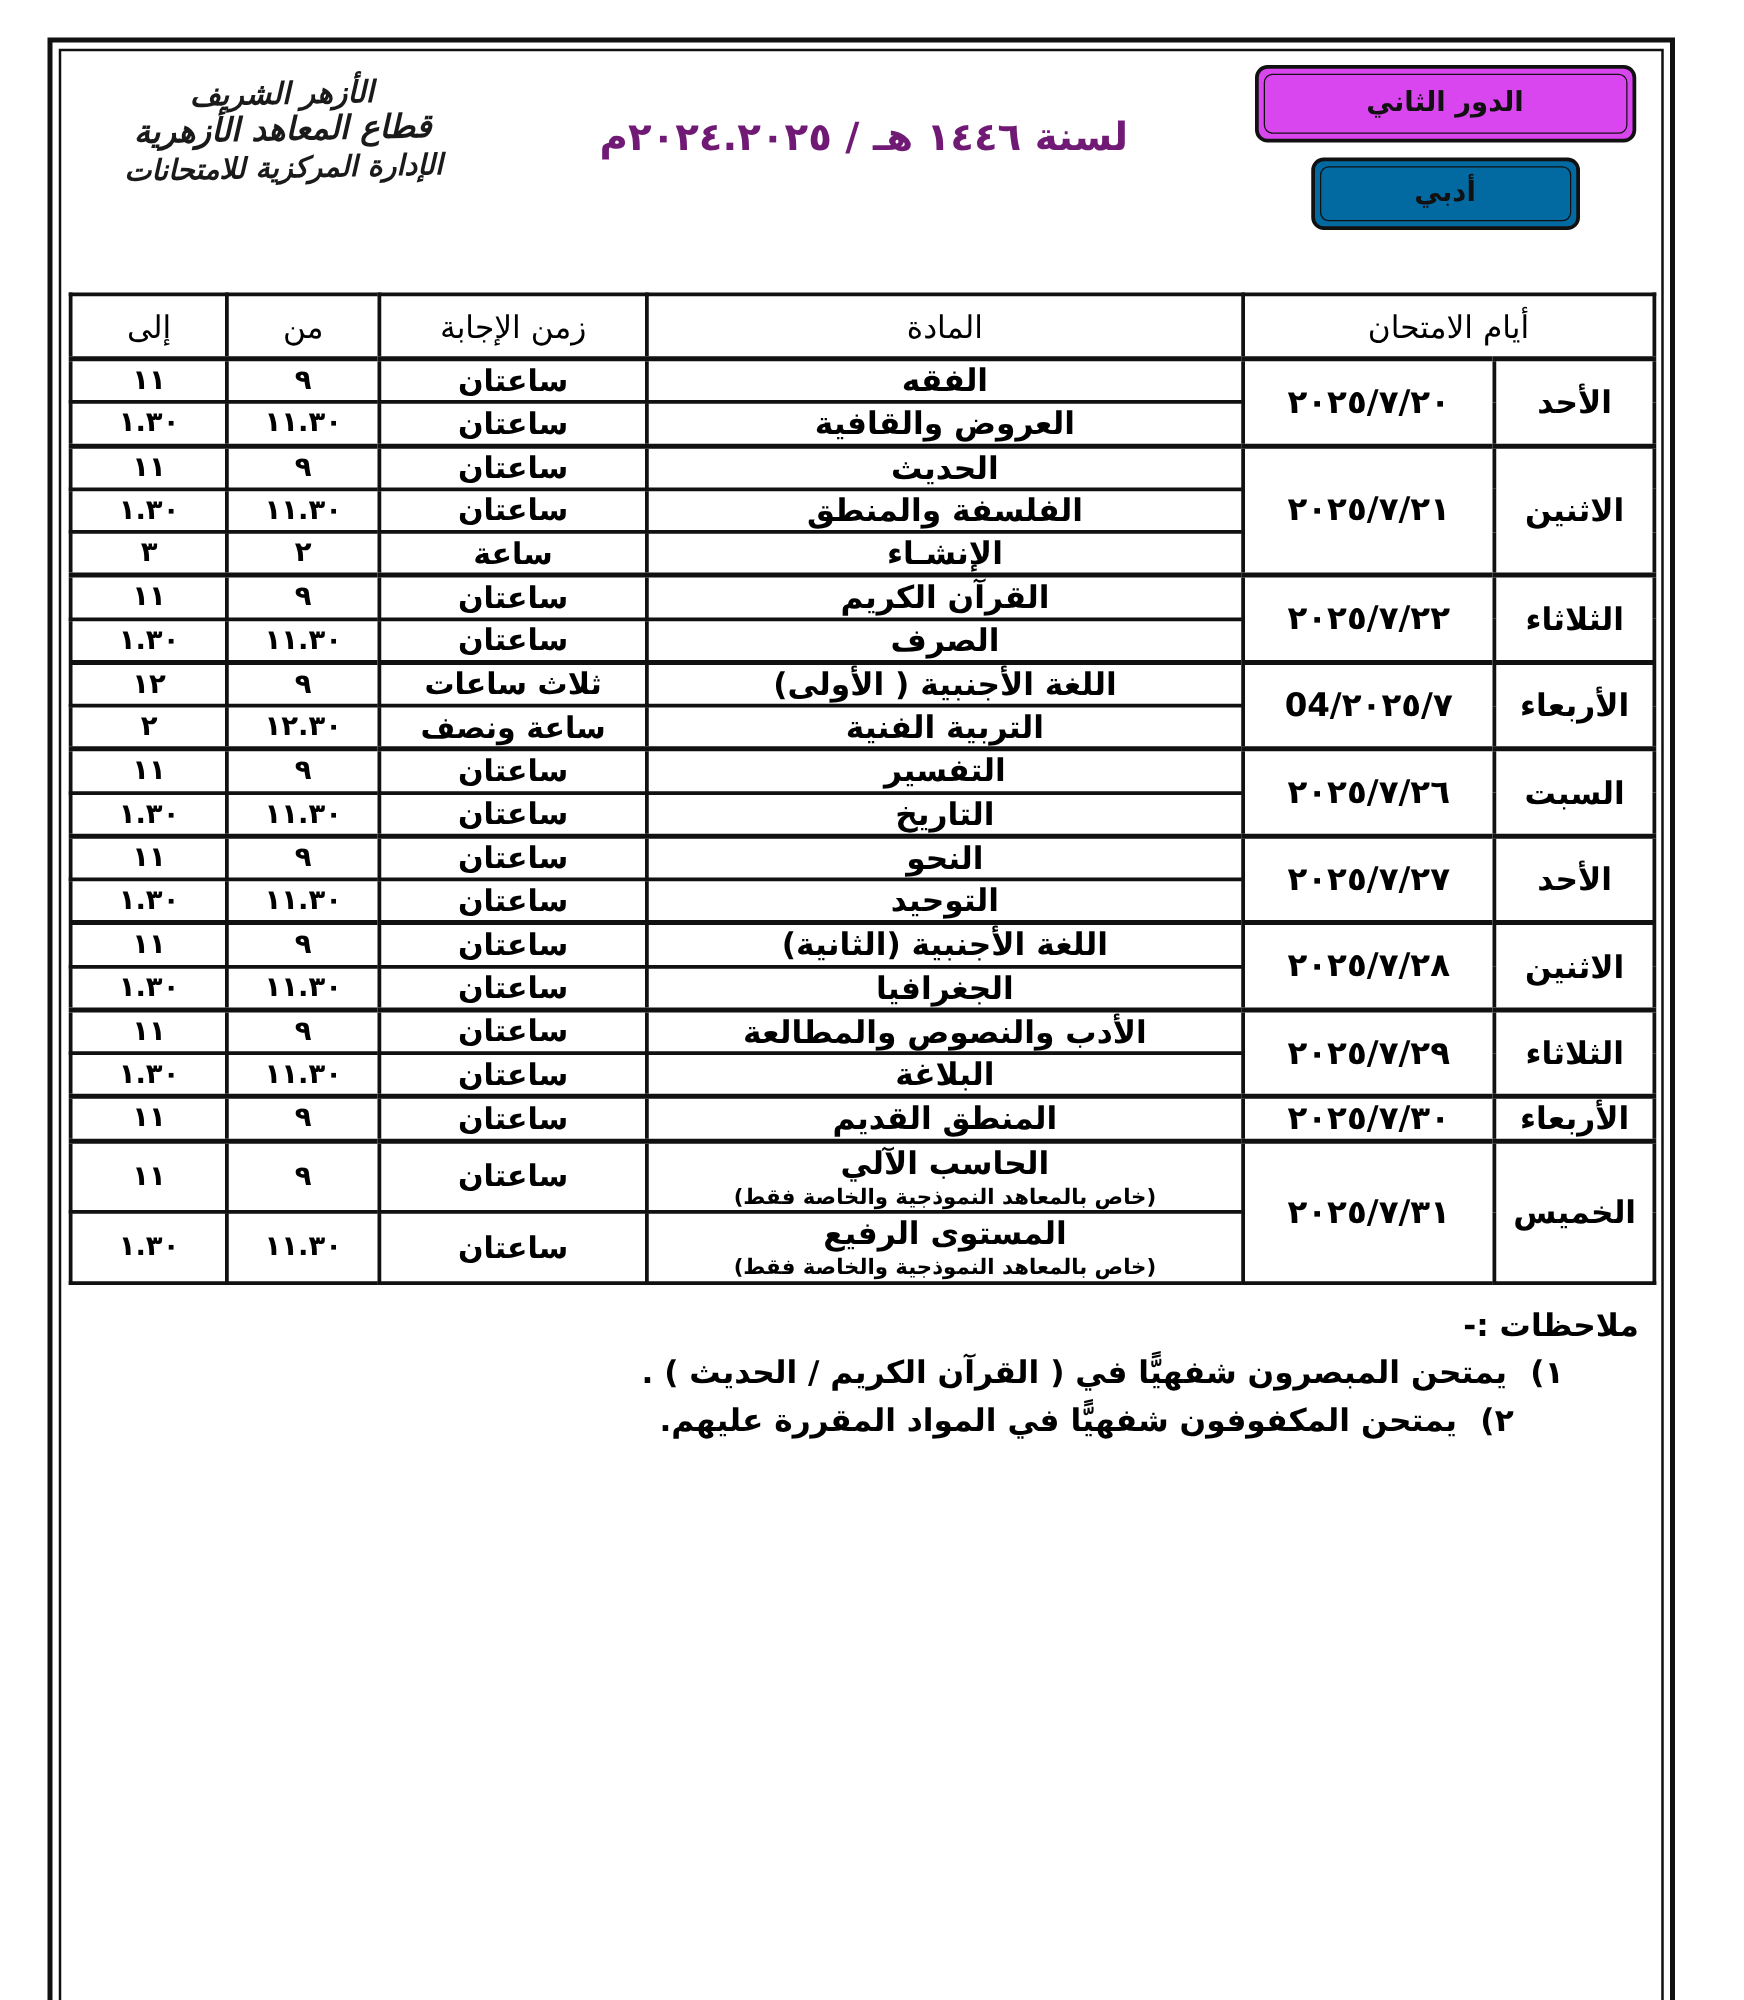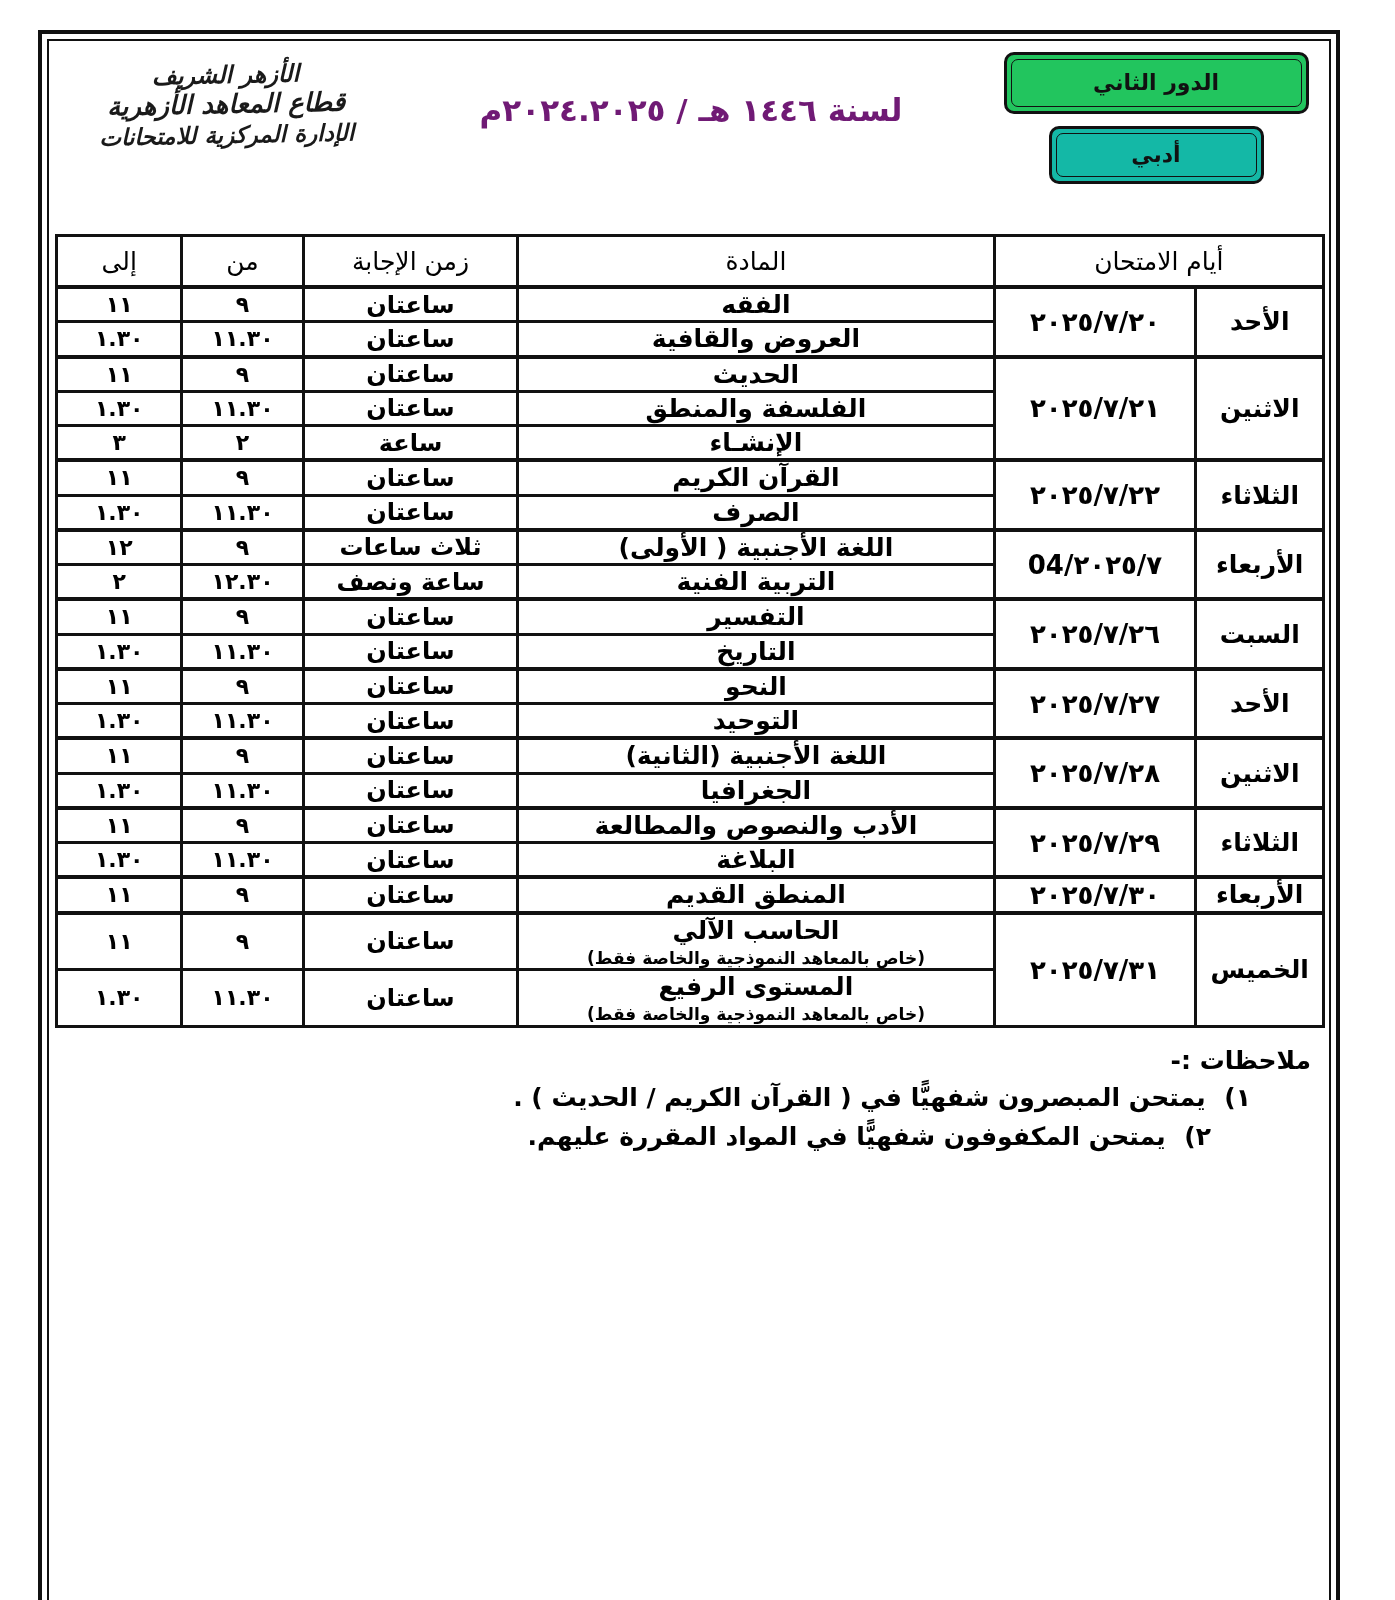--- a/index.html
+++ b/index.html
@@ -100,37 +100,37 @@
   }
   .tag{
     position:relative;
     box-sizing:border-box;
     border:3px solid #111;
     border-radius:10px;
     text-align:center;
     font-size:22px;
     font-weight:bold;
     color:#111;
-    background:#22c55e;
+    background:#d946ef;
   }
   .tag::before{
     content:"";
     position:absolute;
     left:4px;top:4px;right:4px;bottom:4px;
     border:1.5px solid #111;
     border-radius:7px;
     pointer-events:none;
   }
   .tag-round{
     width:305px; padding:15px 0 16px;
   }
   .tag-term{
     width:215px; padding:13px 0 14px;
     margin-top:12px;
-    background:#14b8a6;
+    background:#0369a1;
   }
 
   
   table.sched{
     border-collapse:collapse;
     width:1270px;
     table-layout:fixed;
     margin-top:10px;
     border:3px solid #111;
   }

